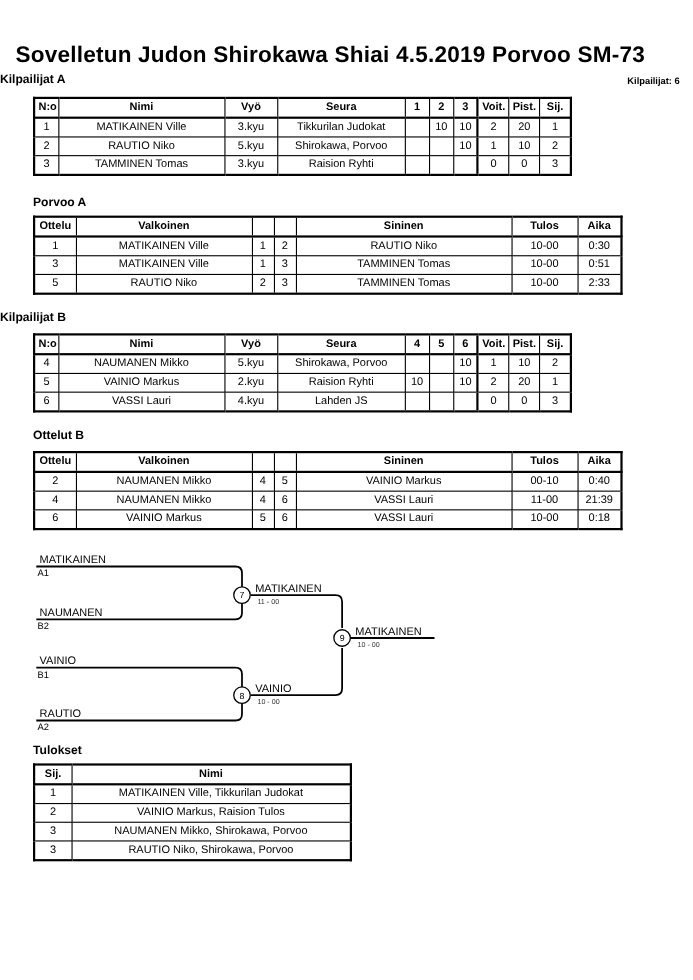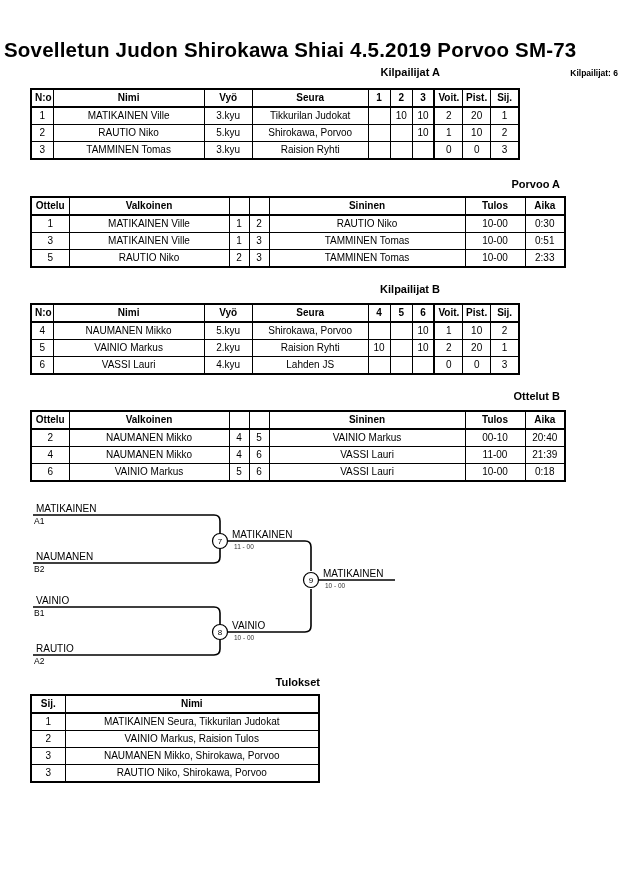--- a/index.html
+++ b/index.html
@@ -12,40 +12,40 @@
     height: 891px;
     position: relative;
     font-family: "Liberation Sans", sans-serif;
     color: #000000;
     overflow: hidden;
   }
 
   
   .doc-title {
     position: absolute;
-    left: 4px;
+    left: 14px;
     top: 38px;
     width: 546px;
     text-align: center;
     font-size: 20.5px;
     font-weight: bold;
     letter-spacing: 0.2px;
     white-space: nowrap;
   }
   .entrants-count {
     position: absolute;
     right: 12px;
     top: 68px;
     font-size: 8.5px;
     font-weight: bold;
   }
 
   .section-title {
     position: absolute;
-    text-align: right;
+    text-align: left;
     font-size: 11px;
     font-weight: bold;
   }
 
   
   table.grid {
     position: absolute;
     border-collapse: collapse;
     table-layout: fixed;
     font-size: 10px;
@@ -351,21 +351,21 @@
     </tr>
   </thead>
   <tbody>
     <tr>
       <td>2</td>
       <td class="ta-left">NAUMANEN Mikko</td>
       <td>4</td>
       <td>5</td>
       <td class="ta-left">VAINIO Markus</td>
       <td>00-10</td>
-      <td>20:40</td>
+      <td>0:40</td>
     </tr>
     <tr>
       <td>4</td>
       <td class="ta-left">NAUMANEN Mikko</td>
       <td>4</td>
       <td>6</td>
       <td class="ta-left">VASSI Lauri</td>
       <td>11-00</td>
       <td>21:39</td>
     </tr>
@@ -434,21 +434,21 @@
     </colgroup>
   <thead>
     <tr>
       <th>Sij.</th>
       <th>Nimi</th>
     </tr>
   </thead>
   <tbody>
     <tr>
       <td>1</td>
-      <td class="ta-left">MATIKAINEN Seura, Tikkurilan Judokat</td>
+      <td class="ta-left">MATIKAINEN Ville, Tikkurilan Judokat</td>
     </tr>
     <tr>
       <td>2</td>
       <td class="ta-left">VAINIO Markus, Raision Tulos</td>
     </tr>
     <tr>
       <td>3</td>
       <td class="ta-left">NAUMANEN Mikko, Shirokawa, Porvoo</td>
     </tr>
     <tr>

